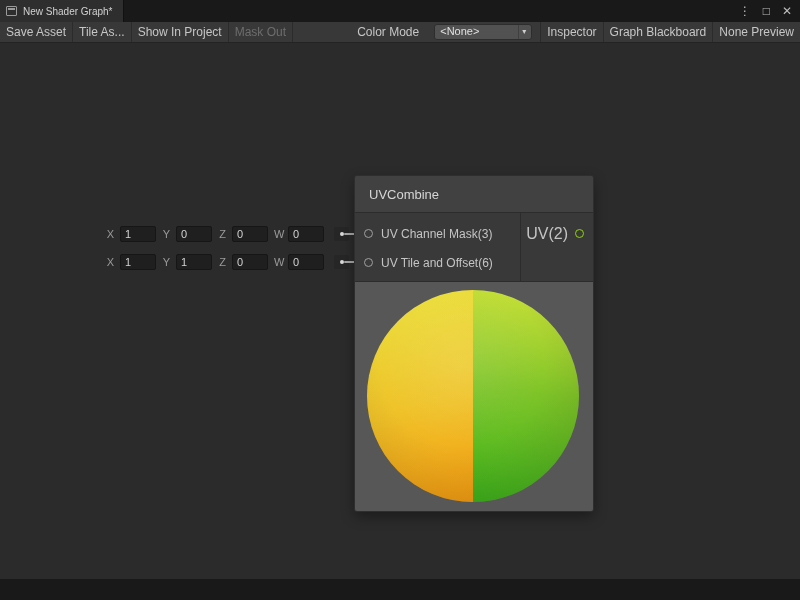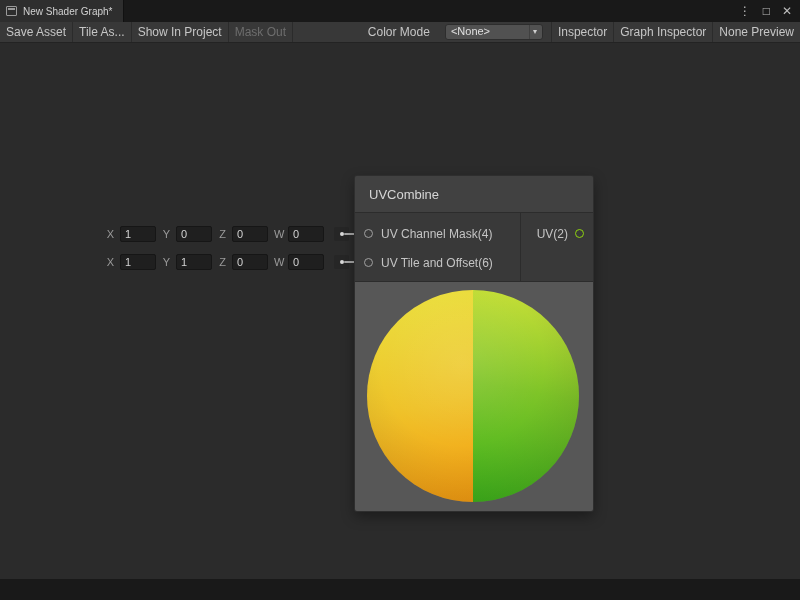--- a/index.html
+++ b/index.html
@@ -79,21 +79,21 @@
     height:37px; background:#414141; display:flex; align-items:center;
     padding:0 14px; font-size:13px; color:#d6d6d6; border-bottom:1px solid #2c2c2c;
     cursor:default; border-radius:2px 2px 0 0;
   }
   .node-ports { display:flex; height:68px; }
   .ports-in { flex:1; padding:6px 0 0 0; }
   .port-row { height:29px; display:flex; align-items:center; gap:8px; padding-left:9px; font-size:12px; color:#c4c4c4; }
   .port-circle { width:9px; height:9px; border-radius:50%; border:1px solid #a0a0a0; background:transparent; flex:none; cursor:pointer; }
   .port-circle.green { border-color:#8fd40f; }
   .ports-out { width:73px; border-left:1px solid #2c2c2c; padding:6px 9px 0 0; }
-  .port-out-row { height:29px; display:flex; align-items:center; justify-content:flex-end; gap:7px; font-size:12px; color:#c4c4c4; }
+  .port-out-row { height:29px; display:flex; align-items:center; justify-content:flex-end; gap:7px; font-size:16px; color:#c4c4c4; }
 
   
   .node-preview { height:230px; background:#575757; border-top:1px solid #2c2c2c; position:relative; border-radius:0 0 2px 2px; }
   .sphere { position:absolute; left:12px; top:8px; width:212px; height:212px; border-radius:50%; overflow:hidden; }
   .sphere .half { position:absolute; top:0; width:50%; height:100%; }
   .sphere .half.left  { left:0;  background:linear-gradient(170deg, #eae13f 0%, #efc229 55%, #f59d12 100%); }
   .sphere .half.right { right:0; background:linear-gradient(190deg, #cfe239 0%, #7ec428 48%, #3fb31c 100%); }
   .sphere::after {
     content:''; position:absolute; inset:0; border-radius:50%;
     background:radial-gradient(circle at 45% 35%, rgba(255,255,255,0.10) 0%, rgba(0,0,0,0) 45%, rgba(0,0,0,0.18) 100%);
@@ -122,21 +122,21 @@
 
   <div class="colormode-group">
     <span>Color Mode</span>
     <div class="dropdown">
       <span>&lt;None&gt;</span>
       <span class="arrow">▾</span>
     </div>
   </div>
 
   <div class="tbtn right">Inspector</div>
-  <div class="tbtn right">Graph Inspector</div>
+  <div class="tbtn right">Graph Blackboard</div>
   <div class="tbtn right">None Preview</div>
 </div>
 
 <div class="graph"></div>
 
 <div class="vec-row r1">
   <span class="vlabel">X</span>
   <input class="vbox" value="1" style="">
   <span class="vlabel">Y</span>
   <input class="vbox" value="0" style="">
@@ -161,21 +161,21 @@
 
 <div class="wire w1"></div>
 <div class="wire w2"></div>
 
 <div class="node">
   <div class="node-header">UVCombine</div>
   <div class="node-ports">
     <div class="ports-in">
       <div class="port-row">
         <span class="port-circle"></span>
-        <span>UV Channel Mask(4)</span>
+        <span>UV Channel Mask(3)</span>
       </div>
       <div class="port-row">
         <span class="port-circle"></span>
         <span>UV Tile and Offset(6)</span>
       </div>
     </div>
     <div class="ports-out">
       <div class="port-out-row">
         <span>UV(2)</span>
         <span class="port-circle green"></span>

